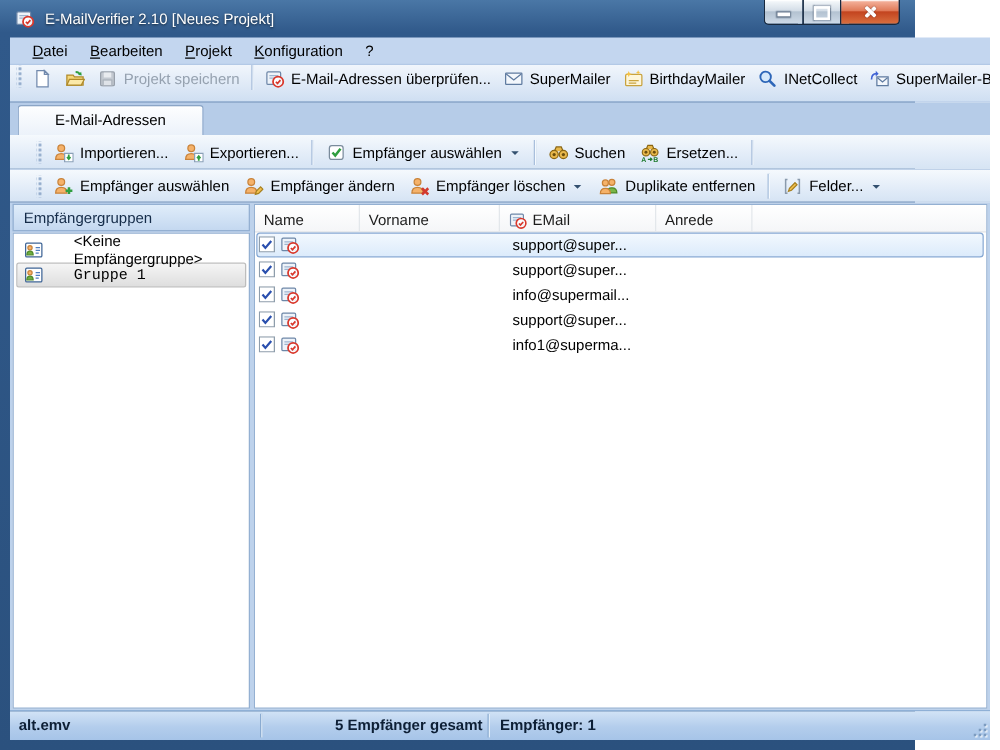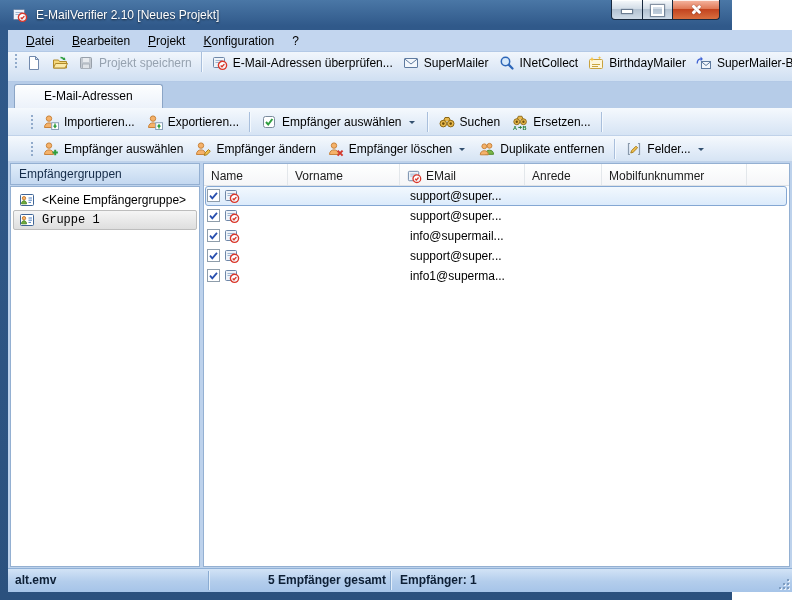--- a/index.html
+++ b/index.html
@@ -46,21 +46,21 @@
   .actionbar.row2{top:136px;height:26px;}
   .abtn{display:flex;align-items:center;gap:5px;padding:2px 6px;border-radius:2px;flex:0 0 auto;white-space:nowrap;}
   .abtn svg{width:16px;height:16px;flex:0 0 16px;}
   .dd{width:0;height:0;border:3.5px solid rgba(0,0,0,0);border-top-color:#33506f;margin:4px 2px 0 2px;flex:0 0 auto;}
 
   
   .content-bg{position:absolute;left:8px;top:162px;width:784px;height:406px;background:#bdd2ec;}
   .groups-panel{position:absolute;left:10px;top:163px;width:190px;height:404px;}
   .panel-header{height:22px;line-height:21px;background:linear-gradient(180deg,#e0edfa 0%,#c4d8f0 100%);border:1px solid #94b0d2;box-sizing:border-box;padding-left:8px;color:#152c49;}
   .panel-list{position:absolute;left:0;top:23px;right:0;bottom:0;background:#fff;border:1px solid #94b0d2;box-sizing:border-box;padding:3px 2px;}
-  .group-item{display:flex;align-items:center;gap:7px;height:20px;padding:0 5px;border:1px solid rgba(0,0,0,0);border-radius:2px;box-sizing:border-box;}
+  .group-item{display:flex;align-items:center;gap:24px;height:20px;padding:0 5px;border:1px solid rgba(0,0,0,0);border-radius:2px;box-sizing:border-box;}
   .group-item.selected{background:linear-gradient(180deg,#f5f5f5,#dedede);border-color:#bdbdbd;font-family:Liberation Mono, monospace;}
   .group-item svg{width:16px;height:16px;flex:0 0 16px;}
   .splitter{position:absolute;left:200px;top:163px;width:3px;height:404px;}
 
   .table-panel{position:absolute;left:203px;top:163px;width:587px;height:404px;background:#fff;border:1px solid #94b0d2;box-sizing:border-box;overflow:hidden;}
   .thead{display:flex;height:21px;background:linear-gradient(180deg,#ffffff,#f5f6f8);border-bottom:1px solid #dfe2e6;}
   .th{box-sizing:border-box;padding:3px 0 0 7px;border-right:1px solid #e3e7eb;color:#1c1c1c;white-space:nowrap;overflow:hidden;display:flex;align-items:center;gap:4px;}
   .th svg{width:15px;height:15px;flex:0 0 15px;}
   .rows{position:relative;}
   .trow{position:relative;height:20px;}
@@ -171,33 +171,33 @@
       <span>E-Mail-Adressen überprüfen...</span>
     </div>
     <div class="tbtn">
       <svg viewBox="0 0 16 16">
           <use href="#env"></use>
         </svg>
       <span>SuperMailer</span>
     </div>
     <div class="tbtn">
       <svg viewBox="0 0 16 16">
-          <circle cx="6.5" cy="6.5" r="4.2" fill="#d6e9fb" stroke="#2d66b8" stroke-width="1.5"></circle>
-          <path d="M9.9 9.9l3.6 3.6" stroke="#2d66b8" stroke-width="2.2" stroke-linecap="round"></path>
-        </svg>
-      <span>INetCollect</span>
-    </div>
-    <div class="tbtn">
-      <svg viewBox="0 0 16 16">
           <rect x="1.5" y="4.5" width="13" height="9" rx="1" fill="#fdf6db" stroke="#c8a23e"></rect>
           <path d="M4 1.8l.7 1.7 1.8.7-1.8.7L4 6.6l-.7-1.7-1.8-.7 1.8-.7z" fill="#f6c244"></path>
           <path d="M11.5 1l.5 1.3 1.4.5-1.4.5-.5 1.4-.5-1.4-1.3-.5 1.3-.5z" fill="#f6c244"></path>
           <path d="M4 9.5h8M4 11.5h6" stroke="#caa43f" fill="none"></path>
         </svg>
       <span>BirthdayMailer</span>
+    </div>
+    <div class="tbtn">
+      <svg viewBox="0 0 16 16">
+          <circle cx="6.5" cy="6.5" r="4.2" fill="#d6e9fb" stroke="#2d66b8" stroke-width="1.5"></circle>
+          <path d="M9.9 9.9l3.6 3.6" stroke="#2d66b8" stroke-width="2.2" stroke-linecap="round"></path>
+        </svg>
+      <span>INetCollect</span>
     </div>
     <div class="tbtn">
       <svg viewBox="0 0 16 16">
           <path d="M1.2 8.5c0-3 1.8-4.6 4-4.6" fill="none" stroke="#3f62d4" stroke-width="1.3"></path>
           <path d="M4.6 1.6l2.3 2.3-2.3 2.3z" fill="#3f62d4"></path>
           <rect x="5.5" y="6.5" width="9" height="7" fill="#f3f7fc" stroke="#5f7ba0"></rect>
           <path d="M6 7.2l4 3.3 4-3.3" fill="none" stroke="#5f7ba0"></path>
         </svg>
       <span>SuperMailer-Bounce</span>
     </div>
@@ -336,23 +336,20 @@
           <span>Vorname</span>
         </div>
       <div class="th" style="width:125px">
         <svg viewBox="0 0 16 16">
             <use href="#doccheck"></use>
           </svg>
         <span>EMail</span>
       </div>
       <div class="th" style="width:77px">
           <span>Anrede</span>
-        </div>
-      <div class="th" style="width:145px">
-          <span>Mobilfunknummer</span>
         </div>
       <div class="th" style="flex:1;border-right:none"></div>
     </div>
     <div class="rows">
       <div class="trow selected">
         <div class="sel"></div>
         <svg class="cb" viewBox="0 0 13 13">
             <rect x="0.5" y="0.5" width="12" height="12" fill="#fff" stroke="#8e9dab"></rect>
             <path d="M3 6.6l2.3 2.7L10 3.8" fill="none" stroke="#2a4fae" stroke-width="1.8"></path>
           </svg>

